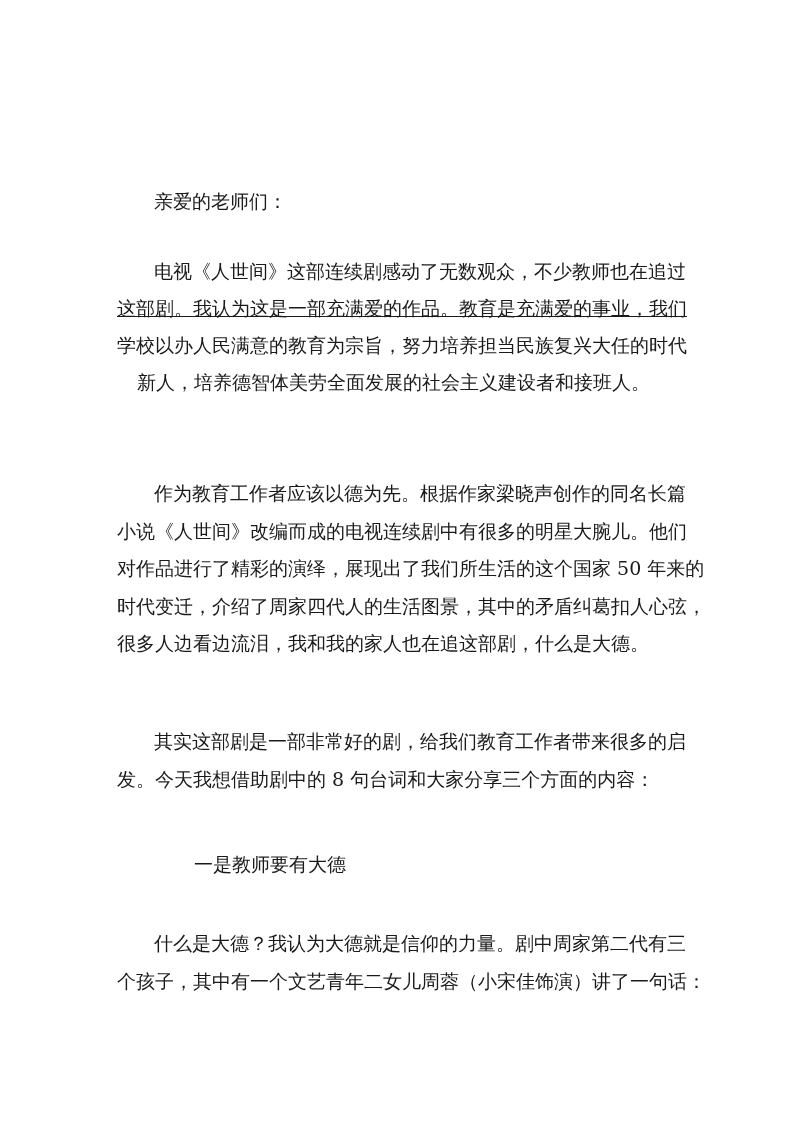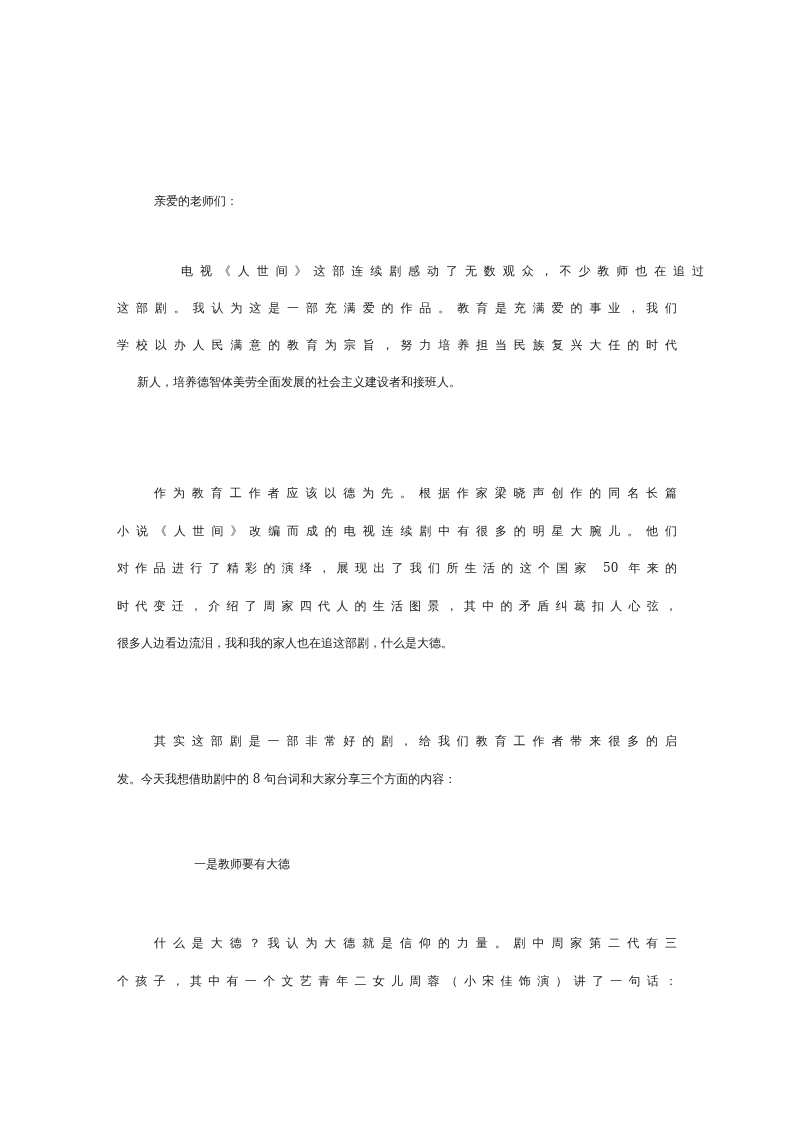--- a/index.html
+++ b/index.html
@@ -19,21 +19,21 @@
       position: absolute;
       left: 0; top: 0;
       width: 793px; height: 1122px;
       background: #ffffff;
     }
     .line {
       position: absolute;
       left: 117px;
       width: 560px;
       height: 24px;
-      font-size: 12px;
+      font-size: 19px;
       line-height: 24px;
       white-space: nowrap;
       text-align: justify;
       text-align-last: justify;
       letter-spacing: 0;
     }
     .line.indent {
       left: 154px;
       width: 523px;
     }
@@ -43,22 +43,22 @@
     }
   </style>
 </head>
 <body>
 
 <div class="page">
 
   <div class="line indent last" style="top:189px;">亲爱的老师们：</div>
 
   <div>
-    <div class="line indent" style="top:259px;margin-left:27px;">电视《人世间》这部连续剧感动了无数观众，不少教师也在追过</div>
-    <div class="line" style="top:296px;">这部剧。我认为这是一部充满爱的作品。教育是充满爱的事业，我们</div>
+    <div class="line indent" style="top:259px;">电视《人世间》这部连续剧感动了无数观众，不少教师也在追过</div>
+    <div class="line" style="top:296px;text-decoration:underline;">这部剧。我认为这是一部充满爱的作品。教育是充满爱的事业，我们</div>
     <div class="line" style="top:333px;">学校以办人民满意的教育为宗旨，努力培养担当民族复兴大任的时代</div>
     <div class="line last" style="top:370px;margin-left:20px;">新人，培养德智体美劳全面发展的社会主义建设者和接班人。</div>
   </div>
 
   <div>
     <div class="line indent" style="top:481px;">作为教育工作者应该以德为先。根据作家梁晓声创作的同名长篇</div>
     <div class="line" style="top:519px;">小说《人世间》改编而成的电视连续剧中有很多的明星大腕儿。他们</div>
     <div class="line" style="top:556px;">对作品进行了精彩的演绎，展现出了我们所生活的这个国家 50 年来的</div>
     <div class="line" style="top:594px;">时代变迁，介绍了周家四代人的生活图景，其中的矛盾纠葛扣人心弦，</div>
     <div class="line last" style="top:631px;">很多人边看边流泪，我和我的家人也在追这部剧，什么是大德。</div>

